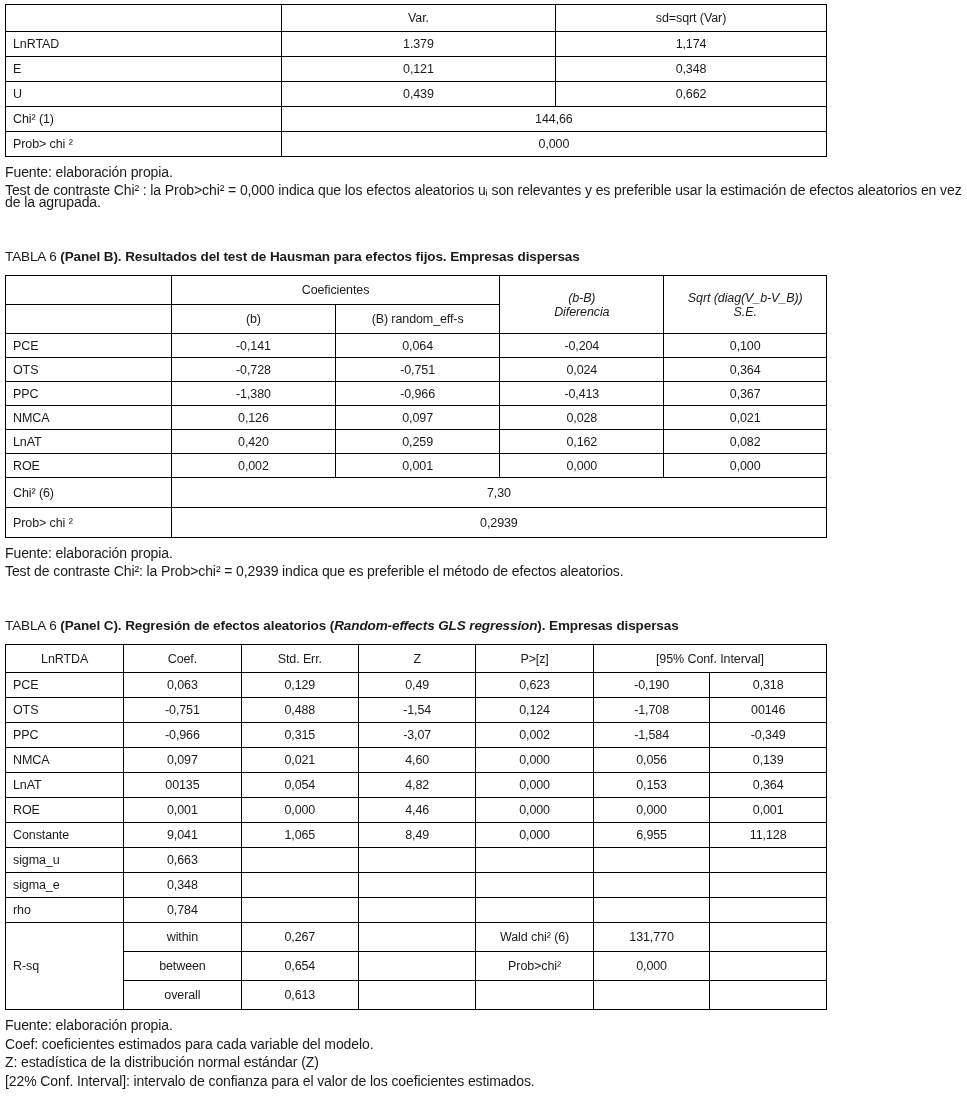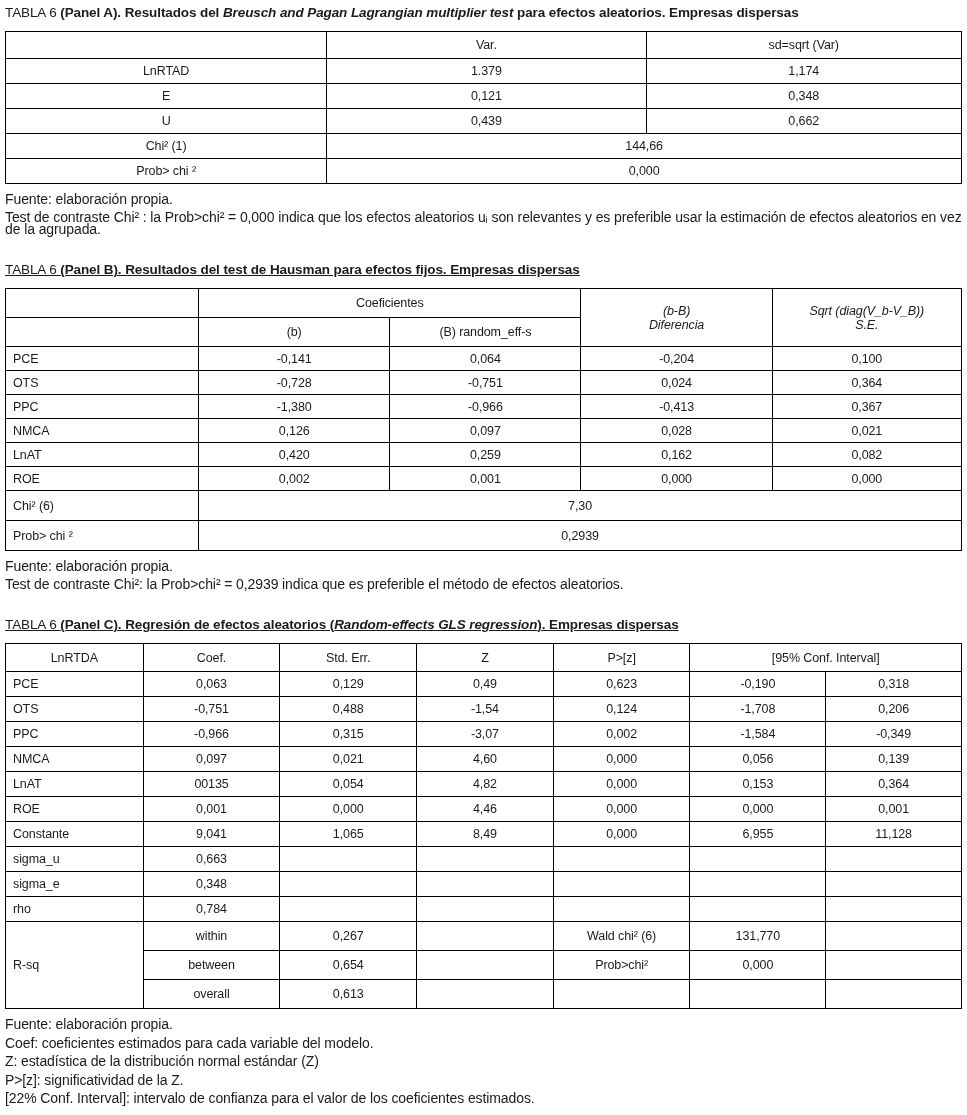--- a/index.html
+++ b/index.html
@@ -21,42 +21,42 @@
   .panel-title {
     font-size: 13.5px;
     line-height: 18px;
     margin: 0 0 9px 0;
     letter-spacing: -0.1px;
     font-weight: normal;
   }
   .panel-title .t-reg { font-weight: normal; }
   .panel-title .t-bold { font-weight: bold; }
   .panel-title .t-bi { font-weight: bold; font-style: italic; }
-  .mt-section { margin-top: 26px; text-decoration: underline; }
+  .mt-section { margin-top: 40px; }
 
   table {
-    width: 957px;
+    width: 822px;
     border-collapse: collapse;
     table-layout: fixed;
     border-radius: 23px;
   }
   td {
     border: 1px solid #000000;
     font-size: 12.5px;
     padding: 1px 7px;
     color: #1b1b1b;
     letter-spacing: -0.1px;
     overflow: hidden;
     white-space: nowrap;
   }
   td.c { text-align: center; padding: 1px 2px; }
   td.l { text-align: left; }
 
   tr.hA td { height: 24px; }
-  tr.rA td { height: 22px; text-align: center; }
+  tr.rA td { height: 22px; }
   tr.hB td { height: 26px; }
   tr.rB td { height: 21px; }
   tr.fB td { height: 27px; }
   tr.hC td { height: 25px; }
   tr.rC td { height: 22px; }
   tr.rsq td { height: 26px; }
 
   .two-line { line-height: 14px; padding-top: 3px; padding-bottom: 3px; font-style: italic; }
   .two-line div { text-align: center; }
 
@@ -67,21 +67,20 @@
     margin: 0 0 6px 0;
     letter-spacing: -0.1px;
   }
   .fn-c { margin-bottom: 6.5px; }
 </style>
 </head>
 <body>
 
 <div class="page">
 
-  <h2 class="panel-title"><span class="t-reg">TABLA 6 </span><span class="t-bold">(Panel A). Resultados del </span><span class="t-bi">Breusch and Pagan Lagrangian multiplier test</span><span class="t-bold"> para efectos aleatorios. Empresas dispersas</span></h2>
 
   <table>
     <colgroup>
         <col style="width:33.6%">
         <col style="width:33.4%">
         <col style="width:33%">
       </colgroup>
     <tbody>
         <tr class="hA">
       <td class="l"></td>
@@ -235,21 +234,21 @@
       <td class="c">-0,190</td>
       <td class="c">0,318</td>
     </tr>
     <tr class="rC">
       <td class="l">OTS</td>
       <td class="c">-0,751</td>
       <td class="c">0,488</td>
       <td class="c">-1,54</td>
       <td class="c">0,124</td>
       <td class="c">-1,708</td>
-      <td class="c">0,206</td>
+      <td class="c">00146</td>
     </tr>
     <tr class="rC">
       <td class="l">PPC</td>
       <td class="c">-0,966</td>
       <td class="c">0,315</td>
       <td class="c">-3,07</td>
       <td class="c">0,002</td>
       <td class="c">-1,584</td>
       <td class="c">-0,349</td>
     </tr>
@@ -341,17 +340,16 @@
       <td class="c"></td>
       <td></td>
     </tr>
   </tbody>
     </table>
 
   <div class="fn-block">
     <p class="fn fn-c">Fuente: elaboración propia.</p>
     <p class="fn fn-c">Coef: coeficientes estimados para cada variable del modelo.</p>
     <p class="fn fn-c">Z: estadística de la distribución normal estándar (Z)</p>
-    <p class="fn fn-c">P&gt;[z]: significatividad de la Z.</p>
     <p class="fn fn-c">[22% Conf. Interval]: intervalo de confianza para el valor de los coeficientes estimados.</p>
   </div>
 
 </div>
 
 </body></html>

